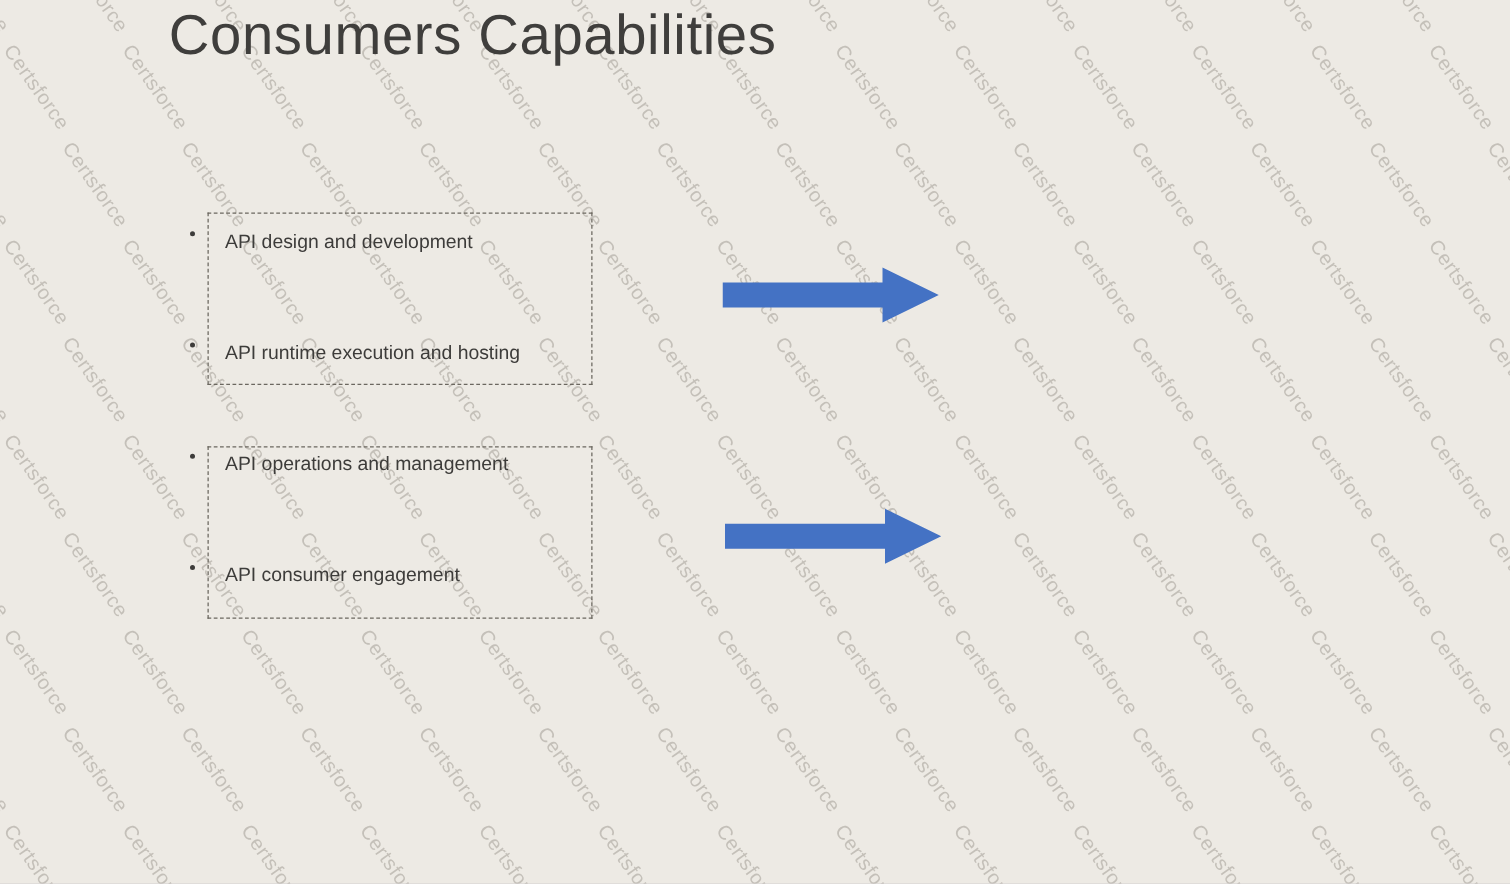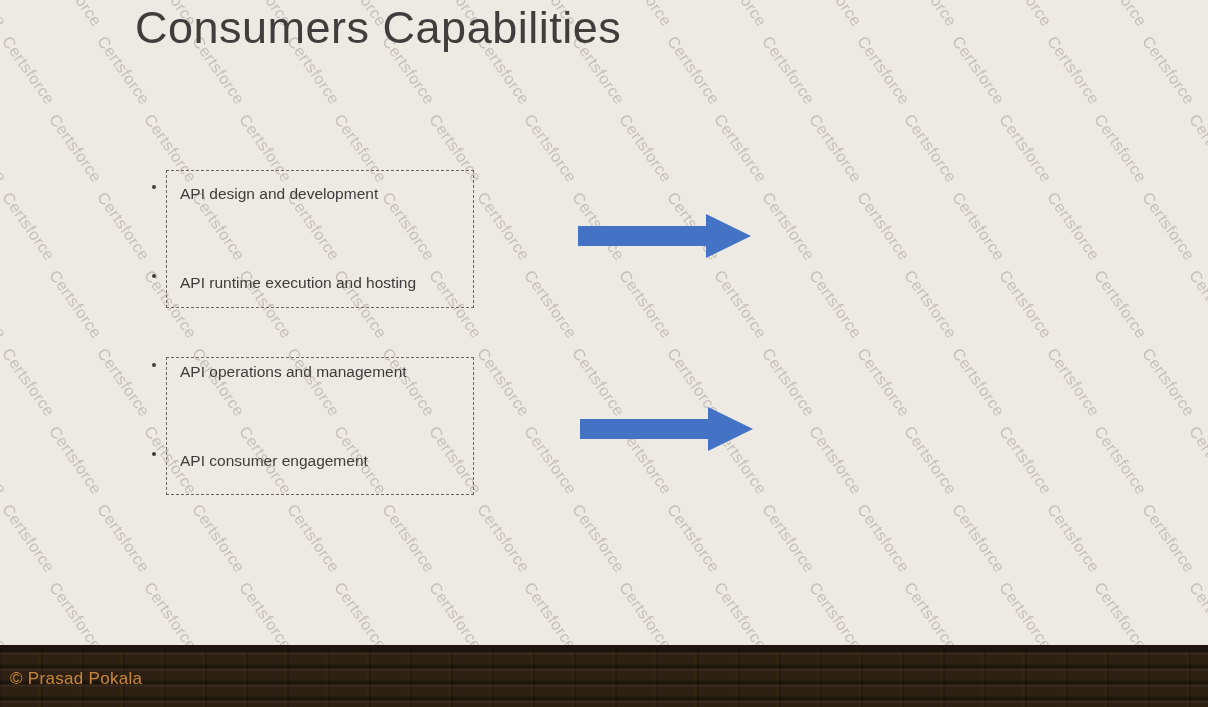--- a/index.html
+++ b/index.html
@@ -319,17 +319,14 @@
     <svg class="arrow arrow-1" viewBox="0 0 175 46">
       <polygon points="0,13 128,13 128,1 173,23 128,45 128,33 0,33" stroke-width="1" fill="#4472C4"></polygon>
     </svg>
     <svg class="arrow arrow-2" viewBox="0 0 175 46">
       <polygon points="0,13 128,13 128,1 173,23 128,45 128,33 0,33" stroke-width="1" fill="#4472C4"></polygon>
     </svg>
 
 
   </div>
 
-  <div class="footer-bar">
-    <span class="footer-copyright">© Prasad Pokala</span>
-  </div>
 
 </div>
 
 </body></html>

